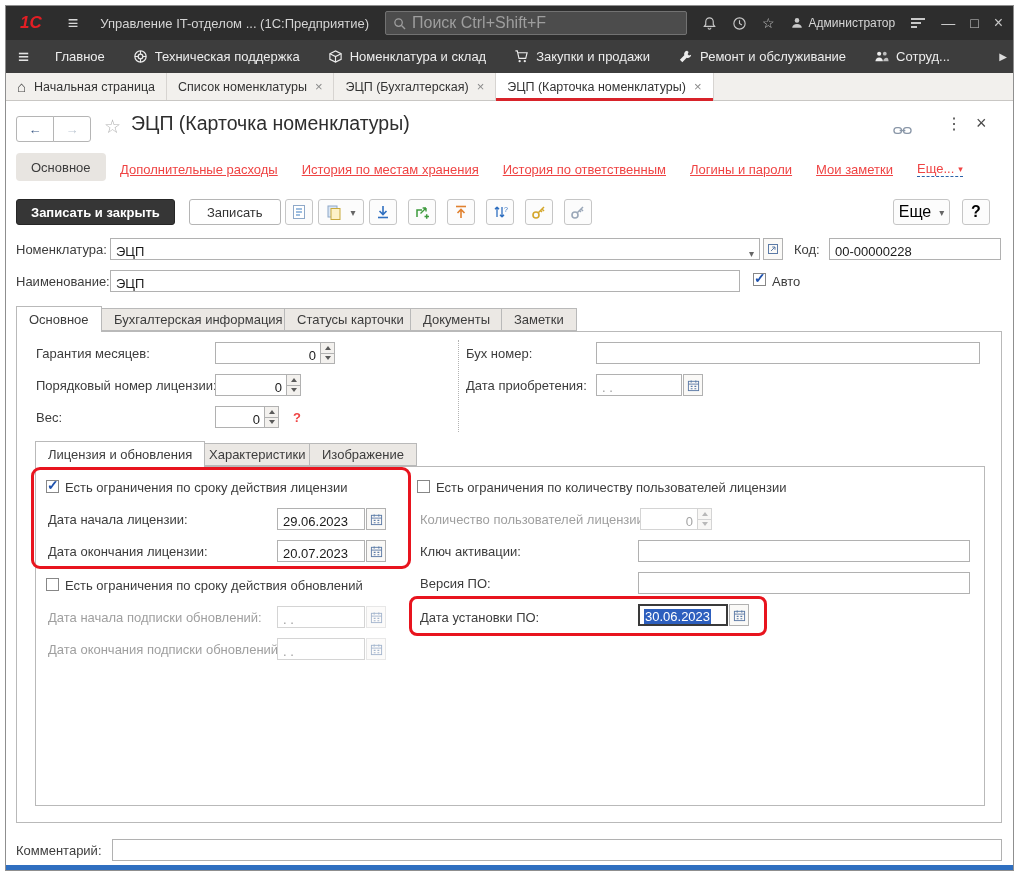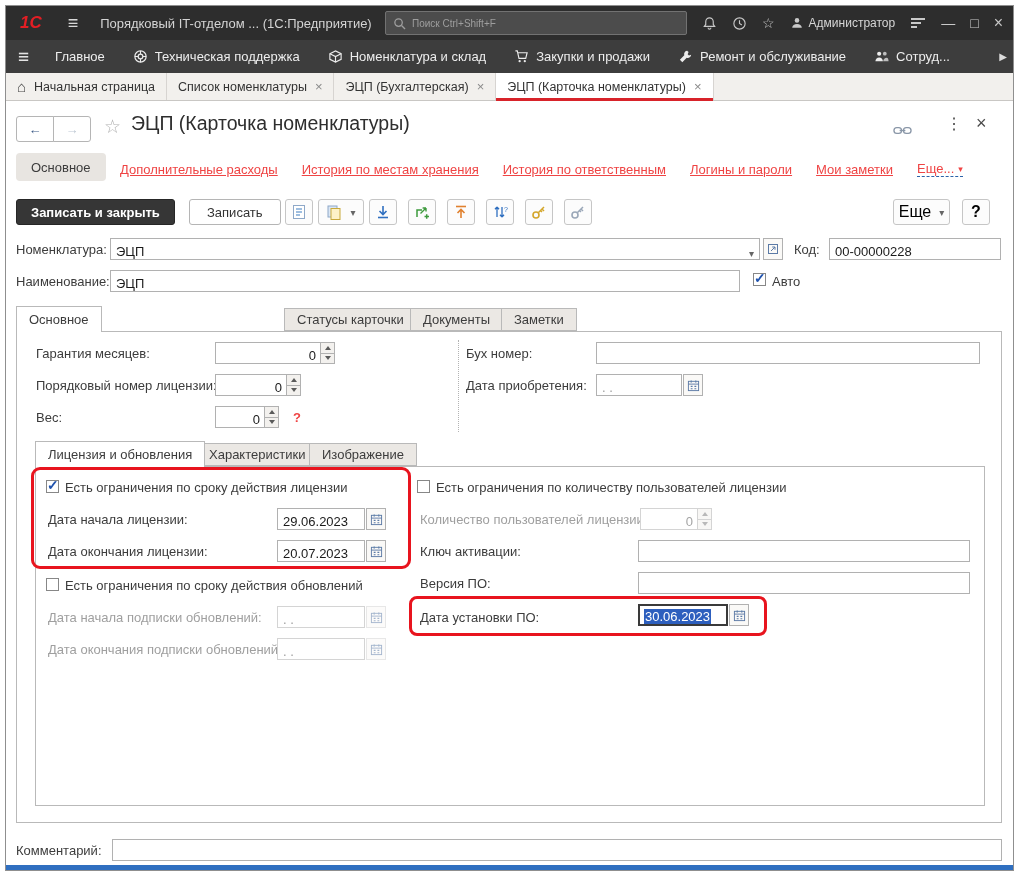--- a/index.html
+++ b/index.html
@@ -4,21 +4,21 @@
 <style>
   *{margin:0;padding:0;box-sizing:border-box}
   html,body{width:1019px;height:877px;background:#fff;font-family:"Liberation Sans",sans-serif}
   #screen{position:relative;width:1019px;height:877px;background:#fff;overflow:hidden}
   .frame{position:absolute;left:5px;top:5px;width:1009px;height:866px;border:1px solid #8f8f8f;pointer-events:none;z-index:9}
   .titlebar{position:absolute;left:6px;top:6px;width:1007px;height:34px;background:#2d2d2d;display:flex;align-items:center}
   .logo{color:#e31e24;font-size:17px;font-weight:bold;font-style:italic;margin-left:14px}
   .tb-burger{color:#d8d8d8;font-size:18px;margin-left:26px;cursor:pointer}
   .tb-title{color:#d4d4d4;font-size:13px;margin-left:22px;white-space:nowrap}
   .searchbox{position:absolute;left:379px;top:5px;width:302px;height:24px;background:#4c4c4c;border:1px solid #727272;border-radius:2px;display:flex;align-items:center;gap:6px;padding:0 7px}
-  .searchbox .ph{color:#9e9e9e;font-size:10px;white-space:nowrap}
+  .searchbox .ph{color:#9e9e9e;font-size:16px;white-space:nowrap}
   .tb-right{position:absolute;right:10px;top:0;height:34px;display:flex;align-items:center;gap:15px}
   .tb-ico{color:#c9c9c9;font-size:14px;line-height:1;cursor:pointer;display:flex;align-items:center;gap:5px}
   .tb-user{color:#d6d6d6;font-size:12px}
   .menubar{position:absolute;left:6px;top:40px;width:1007px;height:33px;background:#3d3d3d;display:flex;align-items:center;color:#ededed;font-size:13px}
   .mb-burger{color:#e4e4e4;font-size:19px;padding:0 12px;cursor:pointer}
   .mb-item{display:flex;align-items:center;gap:7px;padding:0 14px;height:100%;white-space:nowrap;cursor:pointer}
   .mb-arrow{position:absolute;right:6px;color:#dcdcdc;font-size:10px;cursor:pointer}
   .tabbar{position:absolute;left:6px;top:73px;width:1007px;height:28px;background:#f2f0ed;border-bottom:1px solid #c9c7c4;display:flex}
   .wtab{position:relative;height:100%;display:flex;align-items:center;gap:8px;padding:0 11px;font-size:12.5px;color:#333;border-right:1px solid #d7d4d1;white-space:nowrap;cursor:pointer}
   .wtab .x{color:#8a8a8a;font-size:13px}
@@ -67,21 +67,21 @@
   .dd{color:#666;font-size:10px;margin-left:4px}
 </style>
 </head>
 <body>
 
 <div id="screen">
 
   <div class="titlebar">
     <span class="logo">1С</span>
     <span class="tb-burger">≡</span>
-    <span class="tb-title">Порядковый IT-отделом ...  (1С:Предприятие)</span>
+    <span class="tb-title">Управление IT-отделом ...  (1С:Предприятие)</span>
     <div class="searchbox">
       <svg width="13" height="13" viewBox="0 0 14 14">
           <circle cx="6" cy="6" r="4" fill="none" stroke="#9e9e9e" stroke-width="1.4"></circle>
           <line x1="9.2" y1="9.2" x2="13" y2="13" stroke="#9e9e9e" stroke-width="1.4"></line>
         </svg>
       <span class="ph">Поиск Ctrl+Shift+F</span>
     </div>
     <div class="tb-right">
       <span class="tb-ico">
           <svg width="15" height="15" viewBox="0 0 16 16">
@@ -290,20 +290,21 @@
     </div>
 
   <span class="lbl" style="left:16px;top:274px">Наименование:</span>
   <div class="inp" style="left:110px;top:270px;width:630px">
       <span>ЭЦП</span>
     </div>
   <span class="cb on" style="left:753px;top:273px"></span>
   <span class="lbl" style="left:772px;top:274px">Авто</span>
 
   <div class="ftab active" style="left:16px;top:306px;height:26px">Основное</div>
+  <div class="ftab" style="left:101px;top:308px;height:23px">Бухгалтерская информация</div>
   <div class="ftab" style="left:284px;top:308px;height:23px">Статусы карточки</div>
   <div class="ftab" style="left:410px;top:308px;height:23px">Документы</div>
   <div class="ftab" style="left:501px;top:308px;height:23px">Заметки</div>
   <div class="panel" style="left:16px;top:331px;width:986px;height:492px"></div>
 
   <span class="lbl" style="left:36px;top:346px">Гарантия месяцев:</span>
   <div class="inp num" style="left:215px;top:342px;width:120px">
     <span class="val">0</span>
     <span class="spinner">
         <i>

